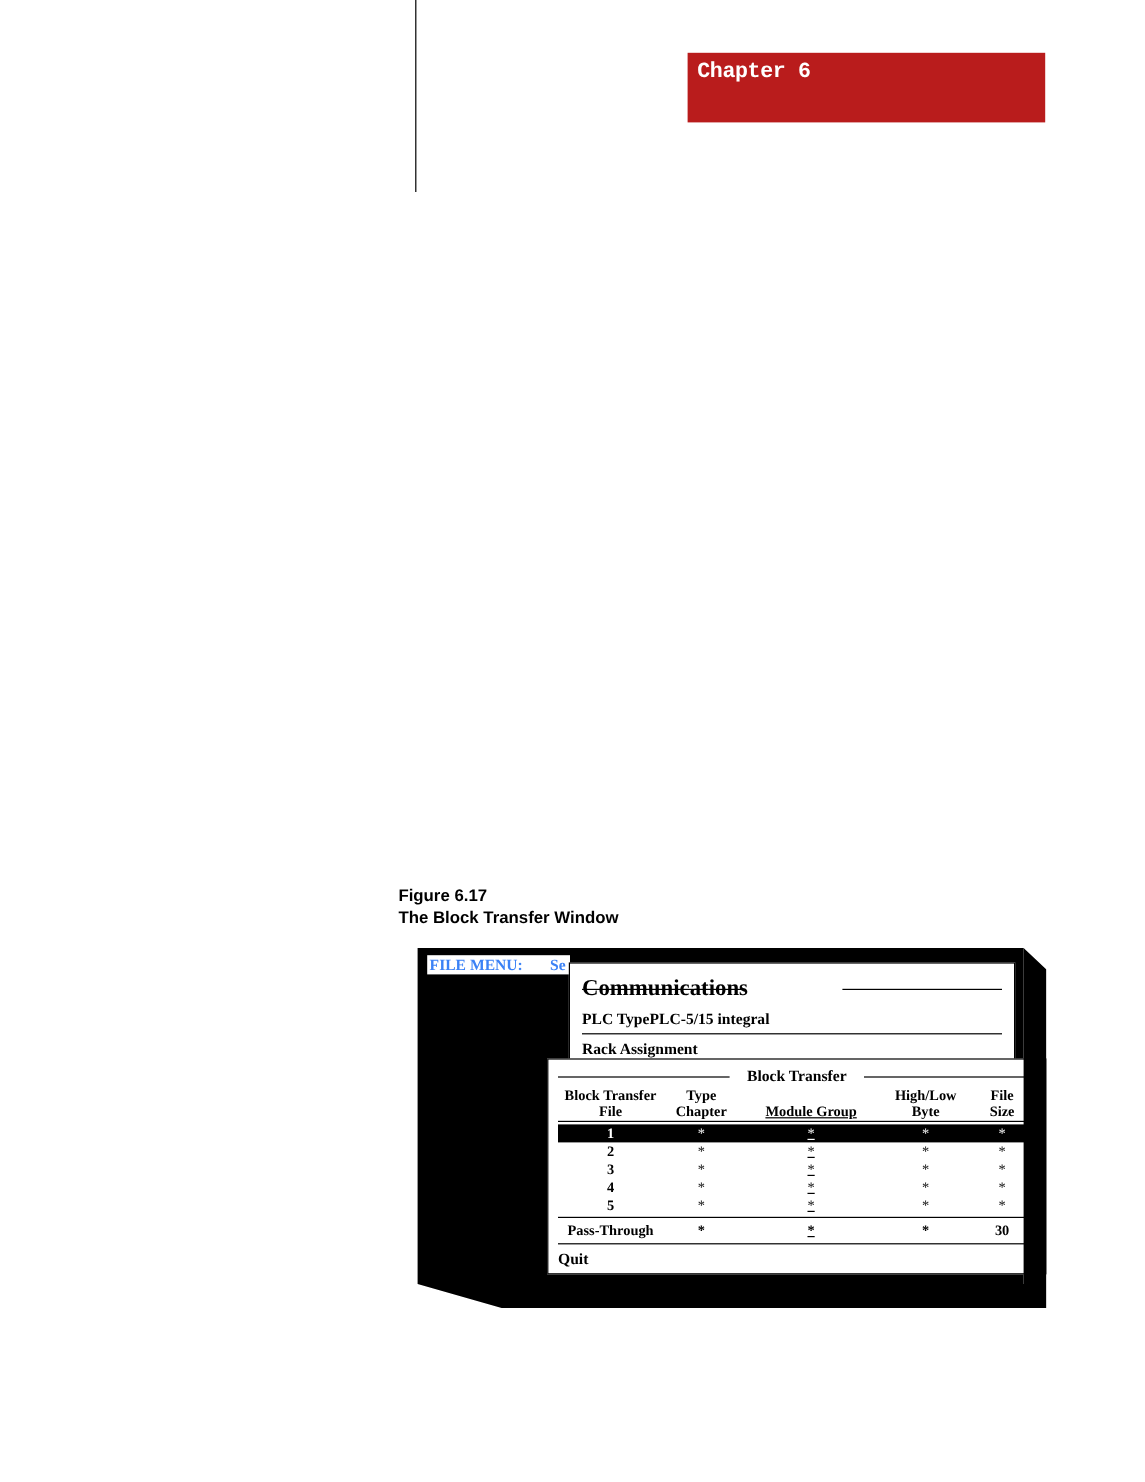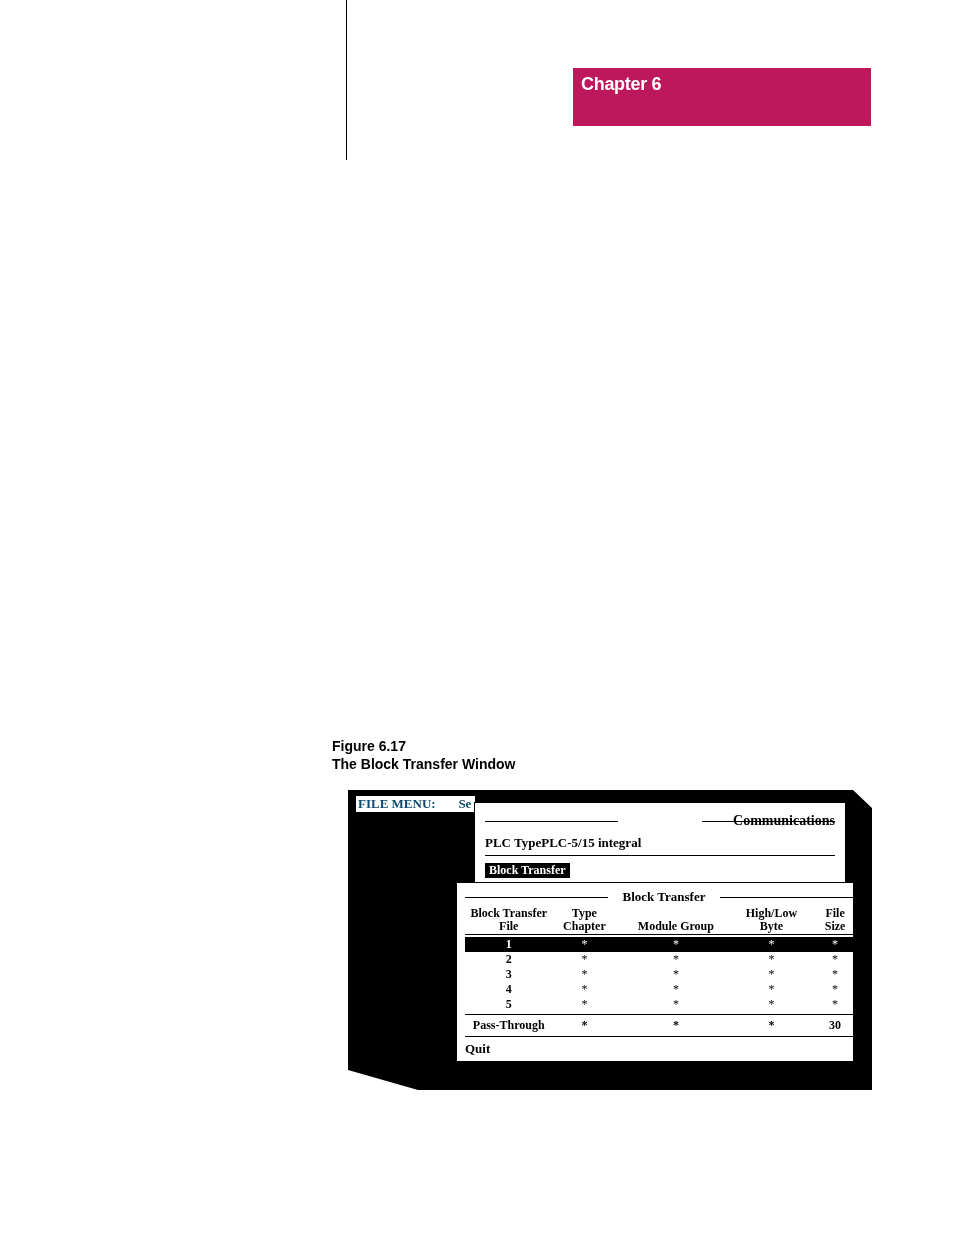--- a/index.html
+++ b/index.html
@@ -17,25 +17,24 @@
     width: 1px;
     height: 160px;
     background: #000;
   }
   .header-bar {
     position: absolute;
     left: 573px;
     top: 44px;
     right: 83px;
     height: 58px;
-    background: #be185d;
+    background: #b91c1c;
     color: #fff;
     padding: 6px 8px;
-    font-family: Liberation Sans, sans-serif;
-    margin-top: 24px;
+    font-family: Liberation Mono, monospace;
   }
   .header-chapter {
     font-weight: 700;
     font-size: 18px;
     font-stretch: condensed;
     letter-spacing: -0.3px;
   }
   .header-title {
     font-weight: 400;
     font-size: 19px;
@@ -68,42 +67,42 @@
     left: 0; top: 0;
     width: 505px; height: 280px;
     background: #000;
   }
   .filemenu-row {
     position: absolute;
     left: 8px; top: 6px;
     height: 16px;
     display: flex;
     align-items: flex-start;
-    color: #0c4a6e;
+    color: #3b82f6;
     font-family: "Times New Roman", serif;
     font-weight: 700;
     font-size: 13px;
   }
   .filemenu-row .whitebg {
     background: #fff;
     padding: 0 4px 0 2px;
   }
   .comm-card {
     position: absolute;
     left: 126px; top: 12px;
     width: 372px;
     background: #fff;
     border: 1px solid #000;
     padding: 10px 10px 6px 10px;
   }
   .group-title {
     position: relative;
     font-weight: 700;
-    font-size: 14px;
-    text-align: right;
+    font-size: 19px;
+    text-align: left;
     margin-bottom: 4px;
   }
   .group-title::before,
   .group-title::after {
     content: "";
     position: absolute;
     top: 50%;
     width: 38%;
     border-top: 1px solid #000;
   }
@@ -156,21 +155,21 @@
   .bt-title::after  { right: 0; }
   .bt-head {
     display: flex;
     font-weight: 700;
     font-size: 12px;
     line-height: 1.05;
     text-align: center;
   }
   .col1 { width: 22%; }
   .col2 { width: 16%; }
-  .col3 { width: 30%; }
+  .col3 { width: 30%; text-decoration: underline; }
   .col4 { width: 18%; }
   .col5 { width: 14%; }
   .bt-row {
     display: flex;
     font-size: 12px;
     text-align: center;
     line-height: 1.25;
   }
   .bt-row .col1 { font-weight: 700; }
   .bt-row.selected {
@@ -225,20 +224,21 @@
         </span>
       </div>
 
       <div class="comm-card">
         <div class="group-title comm">Communications</div>
         <div class="row-line">
           <span style="font-weight:700">PLC Type</span>
           <span style="font-weight:700">PLC-5/15 integral</span>
         </div>
         <hr class="hr-thin">
+        <div class="rack-label">Rack Assignment</div>
         <div>
           <span class="selected-item">Block Transfer</span>
         </div>
       </div>
 
       <div class="bt-card">
         <div class="bt-title">Block Transfer</div>
 
         <div class="bt-head">
           <div class="col1">

